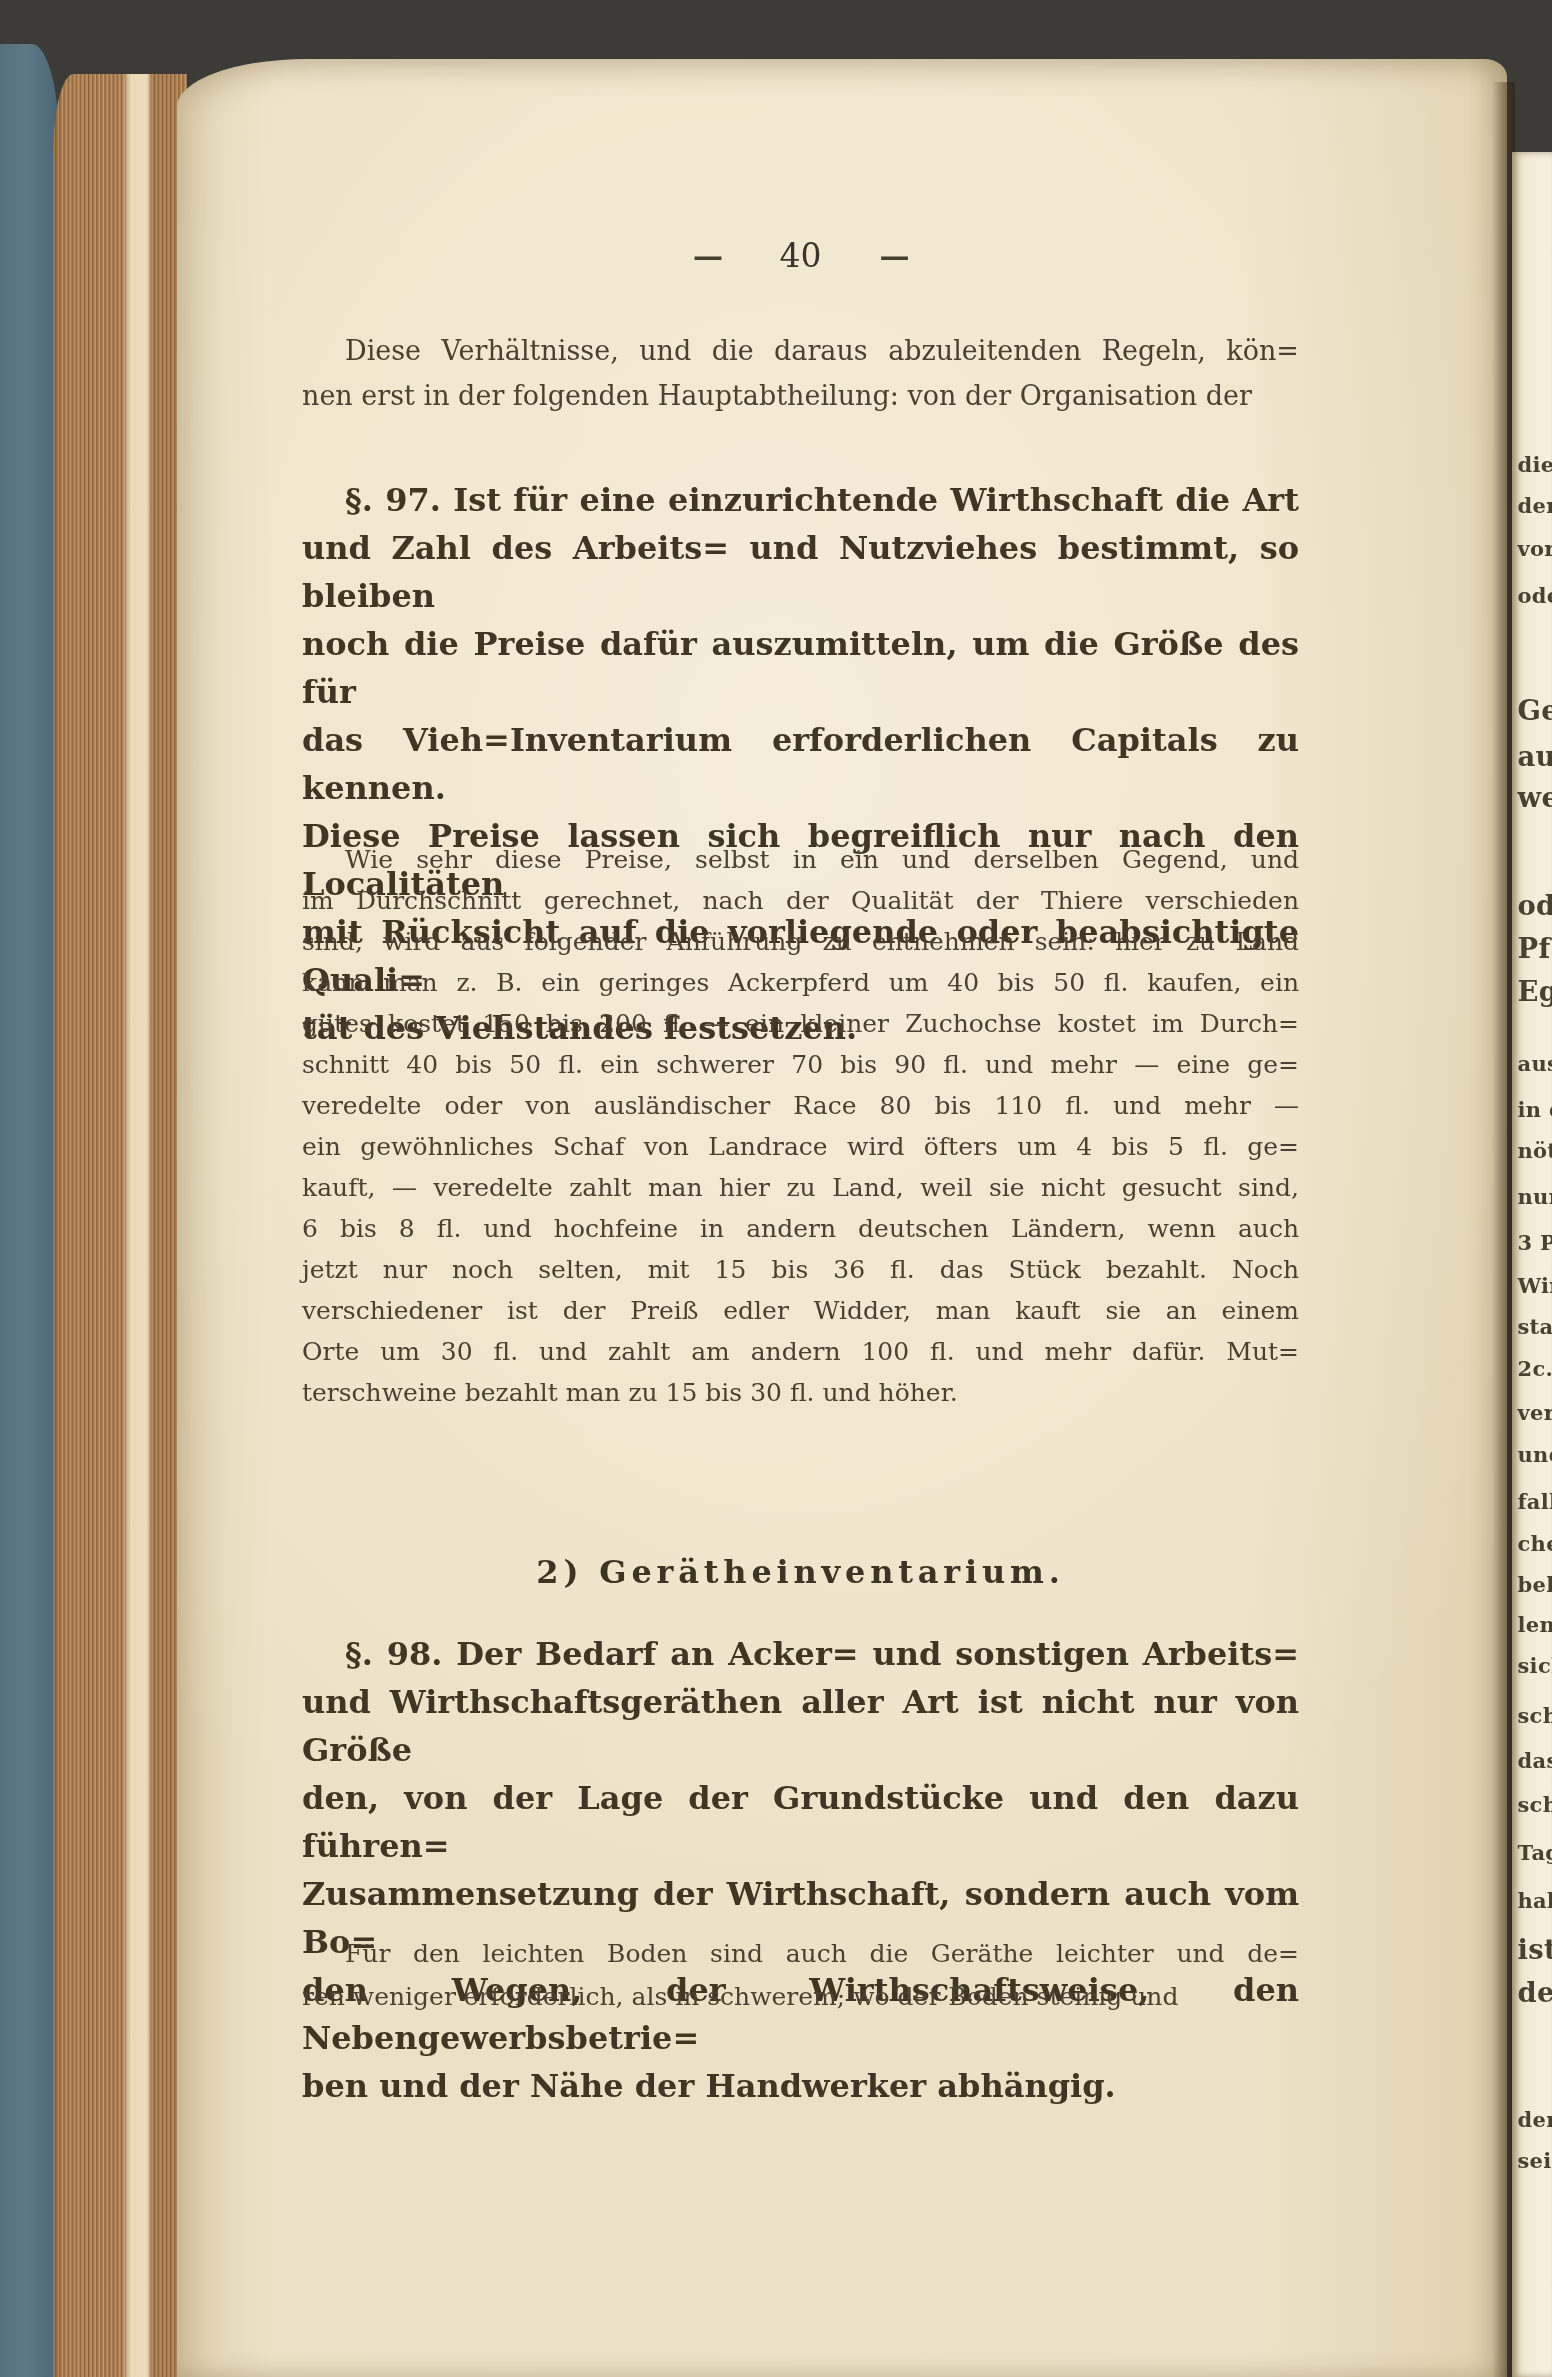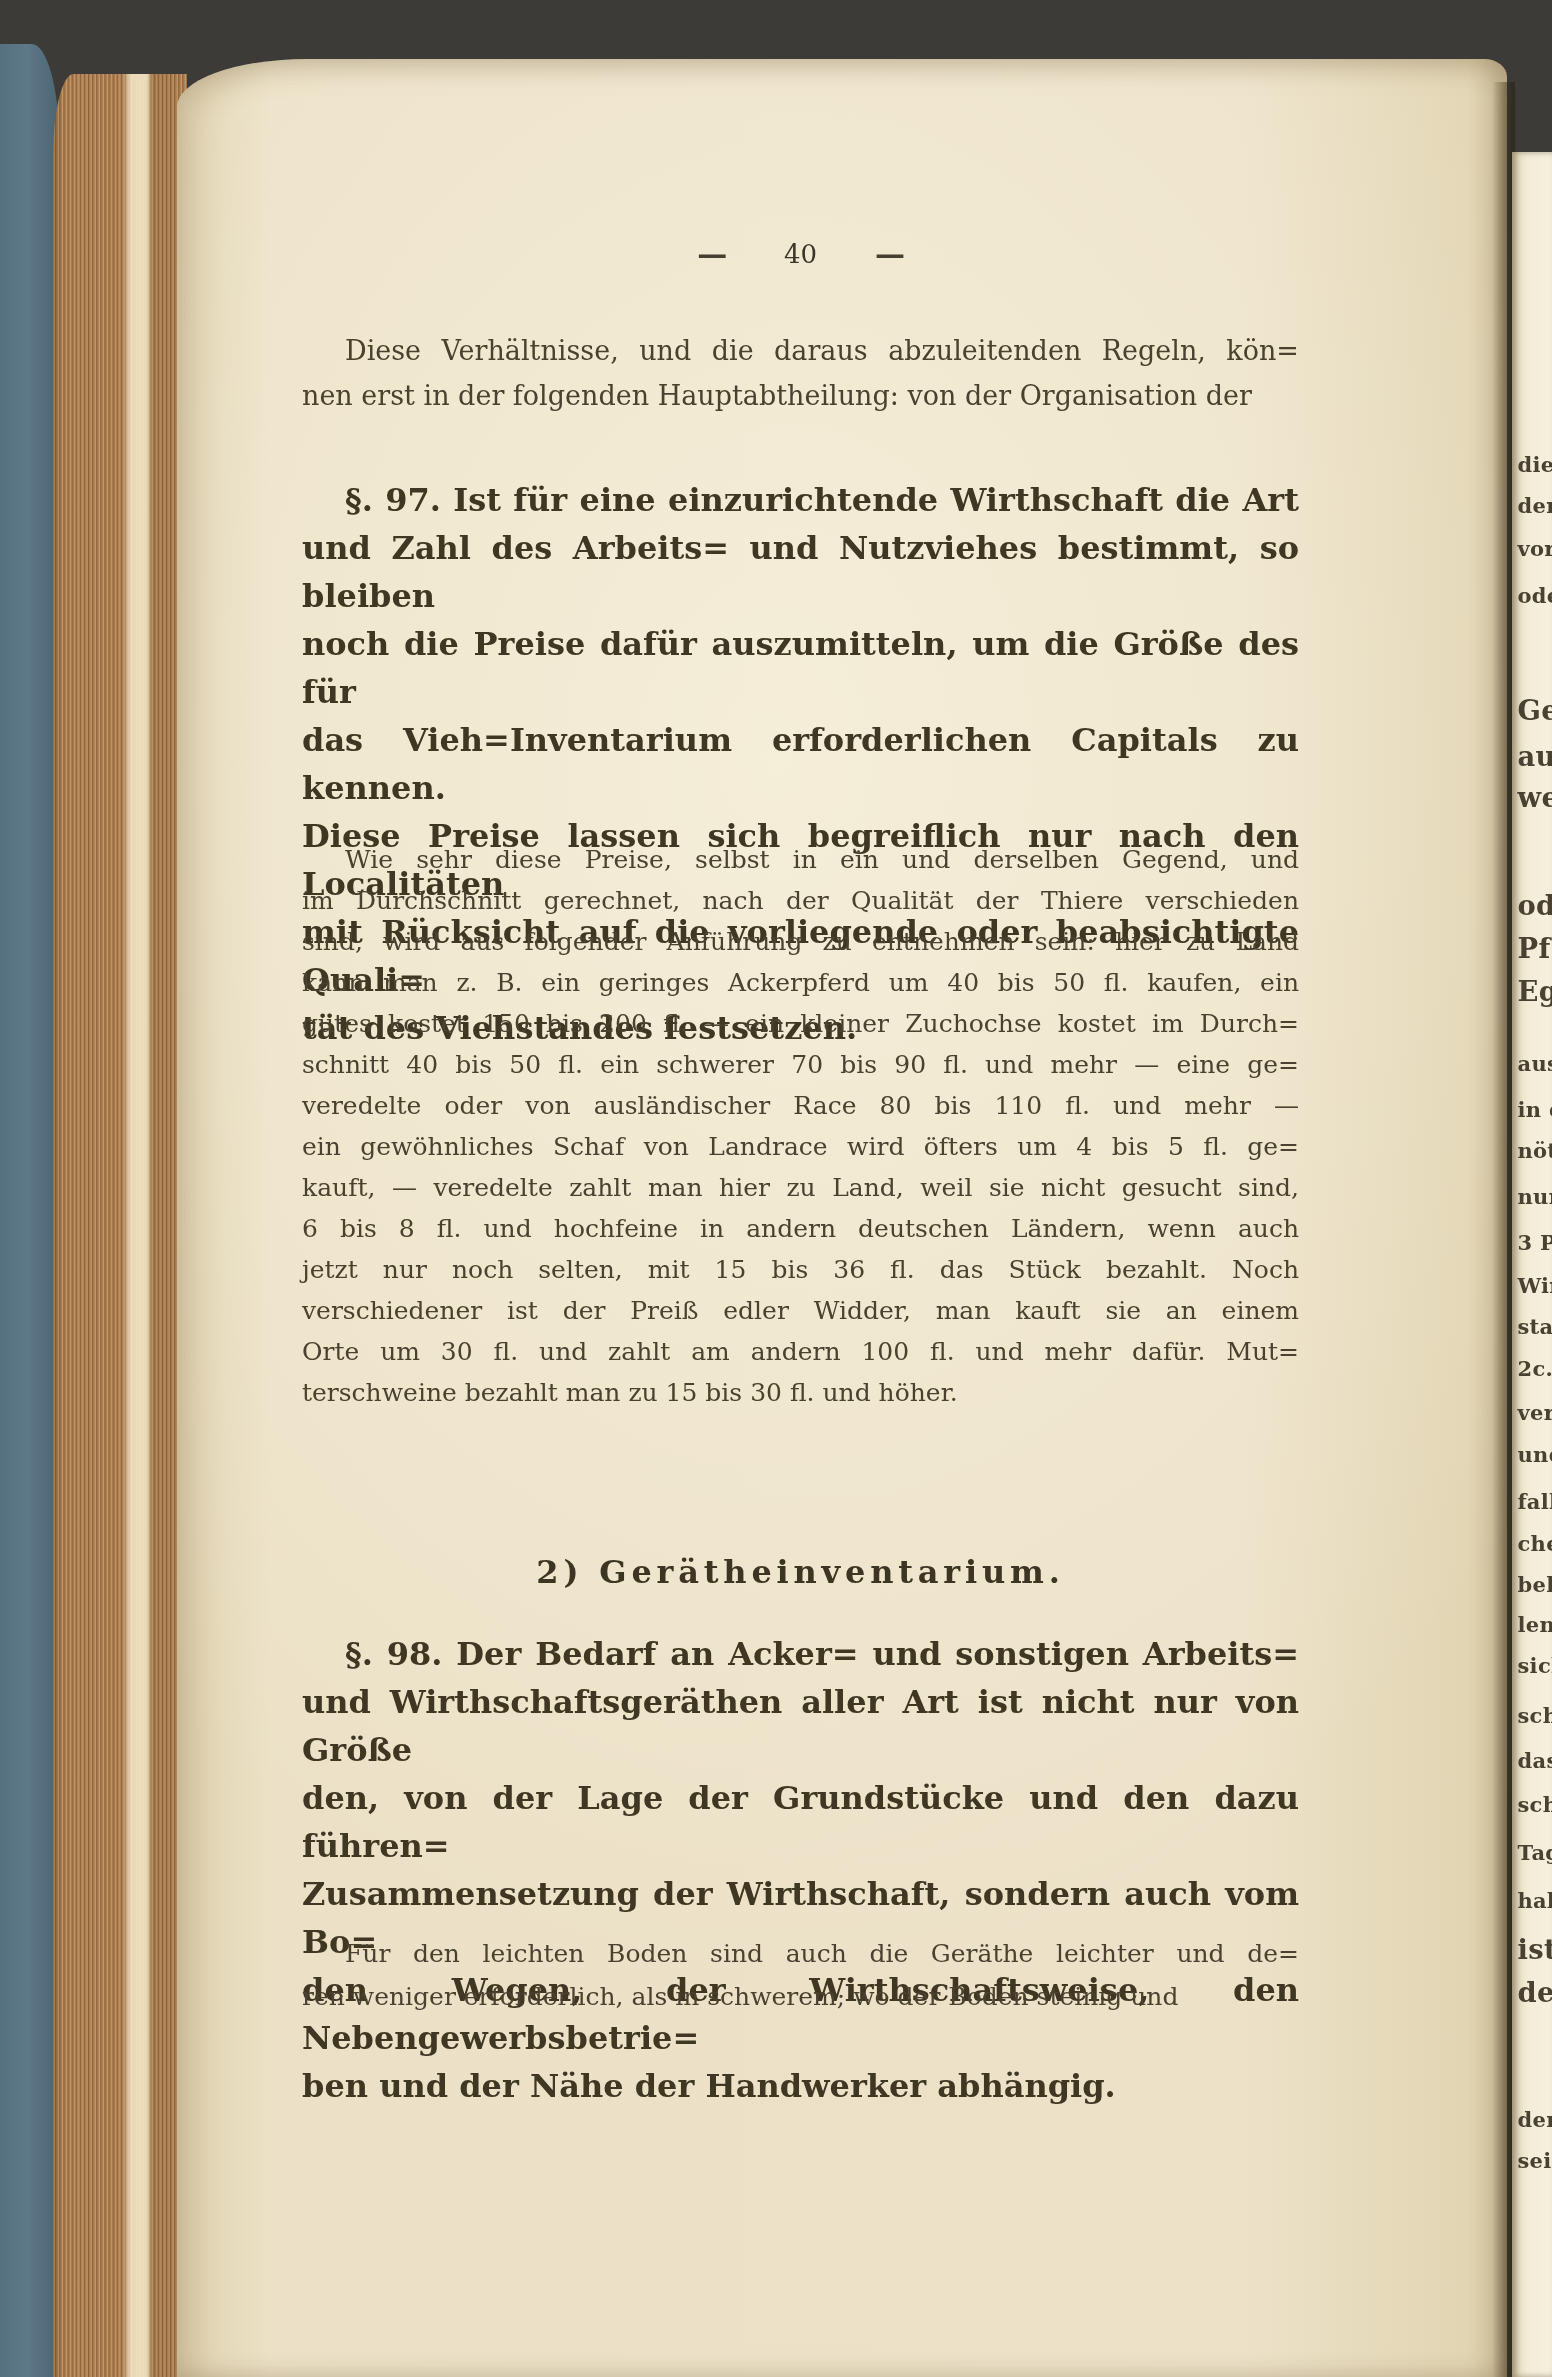--- a/index.html
+++ b/index.html
@@ -54,21 +54,21 @@
   }
   .fragments .frag.lg{font-size:27.4px;}
 
   
   .pageno{
     position:absolute;left:302px;top:236px;width:997px;
     display:flex;justify-content:center;align-items:center;gap:58px;
     font-size:30px;color:#3e382a;
   }
   .pageno .dash{letter-spacing:-1.4px;font-weight:700;color:#45402f;}
-  .pageno .num{font-size:26px;color:#3a352a;}
+  .pageno .num{font-size:33px;color:#3a352a;}
 
   .para{position:absolute;left:302px;width:997px;}
   .para .line{
     text-align:justify;text-align-last:justify;
     white-space:normal;color:#463d2b;
   }
   .para .line:last-child{text-align-last:left;}
   .para.indent .line:first-child{text-indent:43px;}
 
   .p-intro{top:328px;font-size:27px;}

